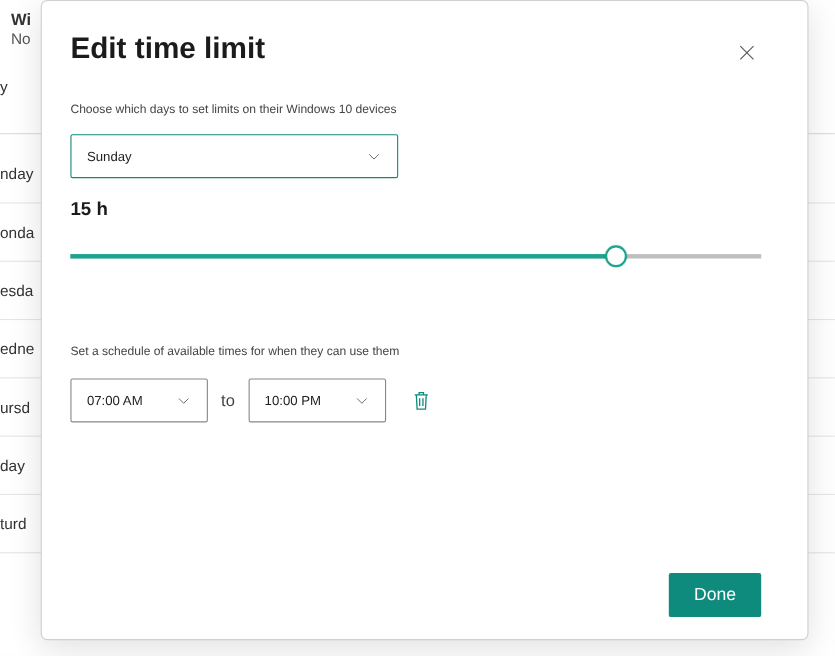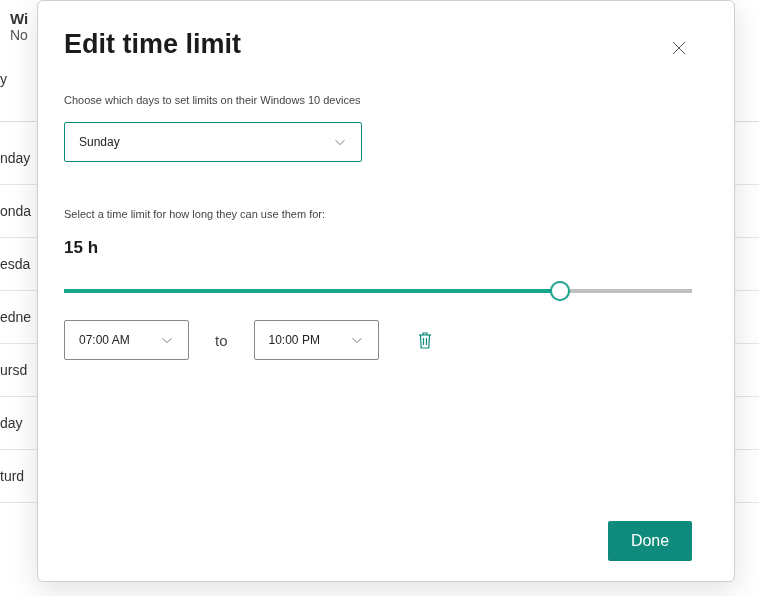--- a/index.html
+++ b/index.html
@@ -153,21 +153,21 @@
       background: #fff;
       border: 2px solid #1aa58f;
       box-shadow: 0 0 2px rgba(0,0,0,0.2);
       transform: translate(-50%, -50%);
       cursor: pointer;
     }
     .section-gap-2 { margin-top: 70px; }
     .time-row {
       display: flex;
       align-items: center;
-      gap: 26px;
+      gap: 12px;
       margin-top: 18px;
     }
     .to-label {
       font-size: 15px;
       color: #444;
     }
     .delete-btn {
       width: 20px;
       height: 22px;
       color: #0f8b7d;
@@ -241,30 +241,30 @@
 
   <div class="instr">Choose which days to set limits on their Windows 10 devices</div>
 
   <div class="select day">
     <span>Sunday</span>
     <svg class="chev" viewBox="0 0 16 16" fill="none" stroke="currentColor" stroke-width="1">
       <polyline points="3,6 8,11 13,6"></polyline>
     </svg>
   </div>
 
-  <div class="instr section-gap-1">Select a time limit for how long they can use them for:</div>
 
   <div class="slider-value">15 h</div>
 
   <div class="slider-wrap">
     <div class="slider-track"></div>
     <div class="slider-fill" id="slider-fill" style="width: 79%;"></div>
     <div class="slider-thumb" id="slider-thumb" style="left: 79%;"></div>
   </div>
 
+  <div class="instr section-gap-2">Set a schedule of available times for when they can use them</div>
 
   <div class="time-row">
     <div class="select time">
       <span>07:00 AM</span>
       <svg class="chev" viewBox="0 0 16 16" fill="none" stroke="currentColor" stroke-width="1">
         <polyline points="3,6 8,11 13,6"></polyline>
       </svg>
     </div>
     <span class="to-label">to</span>
     <div class="select time">

